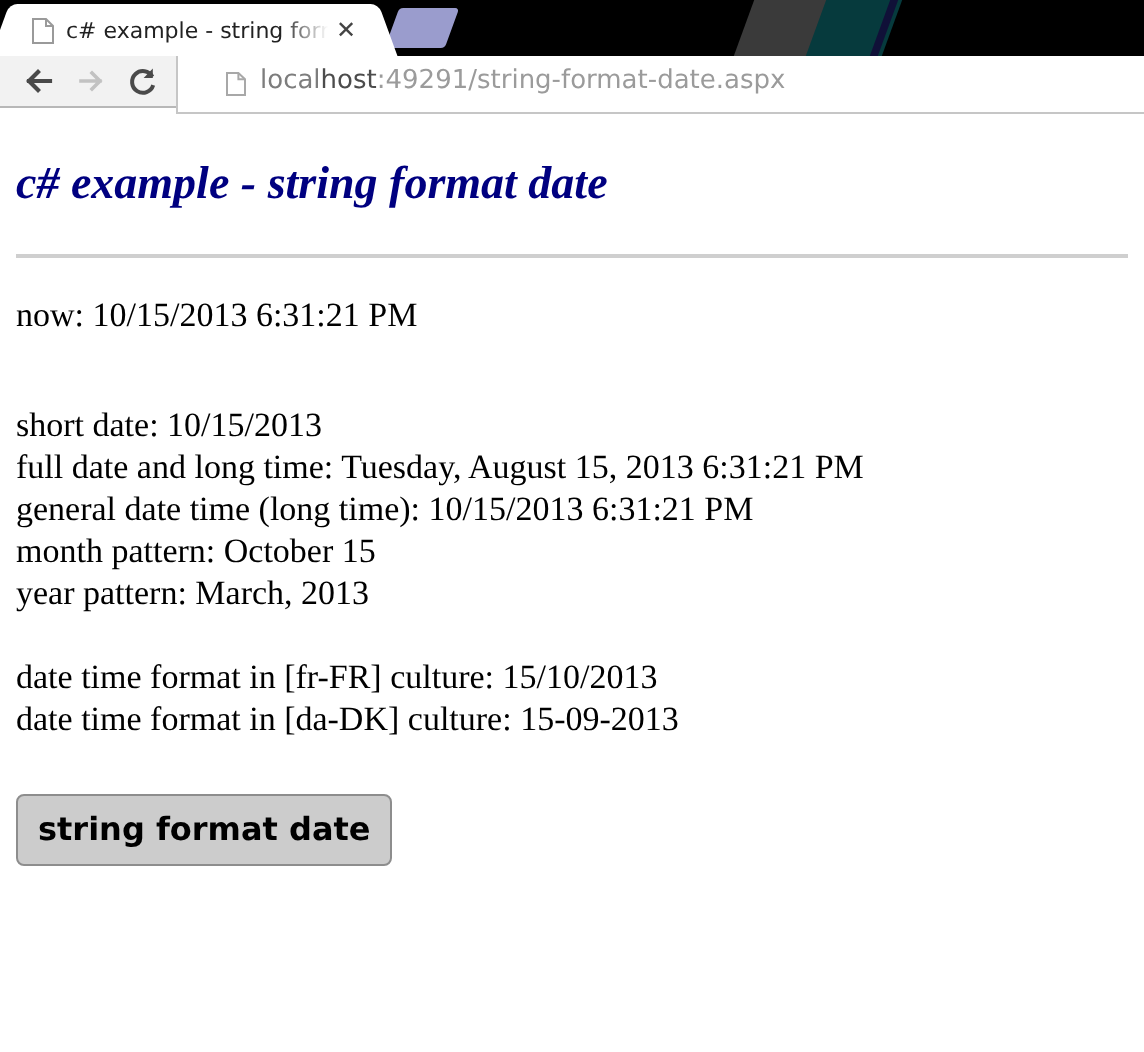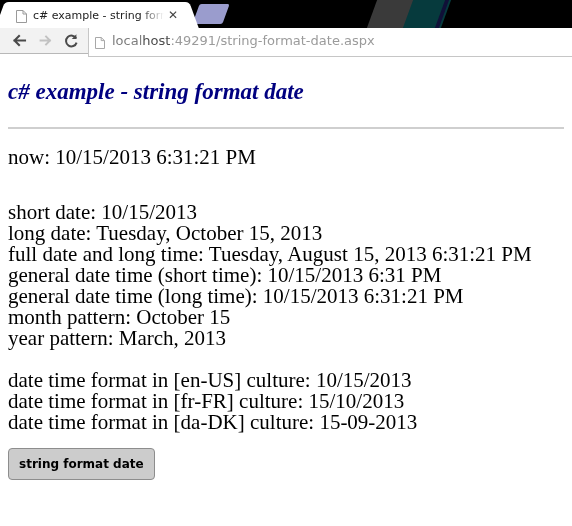--- a/index.html
+++ b/index.html
@@ -144,21 +144,21 @@
   }
   #omnibox {
     flex: 1 1 auto;
     height: 32px;
     margin: 0 0 0 4px;
     background: #ffffff;
     border: 1px solid #c6c6c6;
     border-right: none;
     display: flex;
     align-items: center;
-    padding-left: 6px;
+    padding-left: 24px;
     box-sizing: border-box;
   }
   #omnibox-favicon {
     width: 10px;
     height: 12px;
     flex: 0 0 auto;
     margin-right: 7px;
   }
   #omnibox-url {
     font-family: "DejaVu Sans", sans-serif;
@@ -187,33 +187,33 @@
     line-height: 1.2;
   }
   #title-rule {
     border: none;
     border-top: 2px solid #cfcfcf;
     margin: 21px 0 0 0;
     width: 556px;
   }
   .text-block {
     font-family: "Liberation Serif", serif;
-    font-size: 21px;
+    font-size: 17px;
     color: #000000;
     line-height: 21px;
     margin: 0;
   }
   #block-now { margin-top: 18px; }
   #block-formats { margin-top: 34px; }
   #block-cultures { margin-top: 21px; }
 
   #submit-button {
-    margin-top: 15px;
-    font-family: "DejaVu Sans", sans-serif;
-    font-size: 12px;
+    margin-top: 27px;
+    font-family: "DejaVu Sans", sans-serif;
+    font-size: 16px;
     font-weight: bold;
     color: #000000;
     background: #cccccc;
     border: 1px solid #8d8d8d;
     border-radius: 4px;
     padding: 9px 10px;
     line-height: 1;
   }
 </style>
 </head>
@@ -272,28 +272,25 @@
 
 <div id="page">
 
   <h1 id="page-title">c# example - string format date</h1>
   <hr id="title-rule">
 
   <p class="text-block" id="block-now">now: 10/15/2013 6:31:21 PM</p>
 
   <div class="text-block" id="block-formats">
       <div>short date: 10/15/2013</div>
-      <div>long date: Tuesday, October 15, 2013</div>
       <div>full date and long time: Tuesday, August 15, 2013 6:31:21 PM</div>
-      <div>general date time (short time): 10/15/2013 6:31 PM</div>
       <div>general date time (long time): 10/15/2013 6:31:21 PM</div>
       <div>month pattern: October 15</div>
       <div>year pattern: March, 2013</div>
     </div>
 
   <div class="text-block" id="block-cultures">
-      <div>date time format in [en-US] culture: 10/15/2013</div>
       <div>date time format in [fr-FR] culture: 15/10/2013</div>
       <div>date time format in [da-DK] culture: 15-09-2013</div>
     </div>
 
   <button id="submit-button">string format date</button>
 </div>
 
 </body></html>

